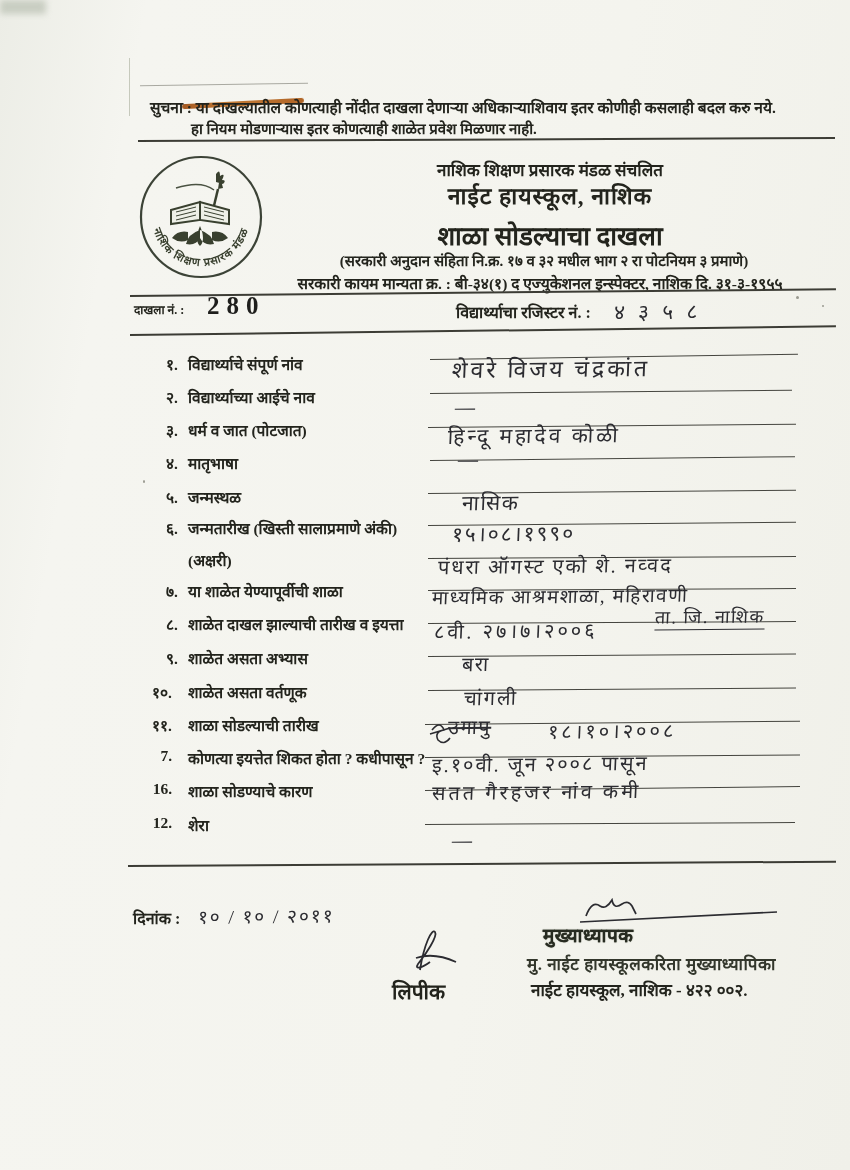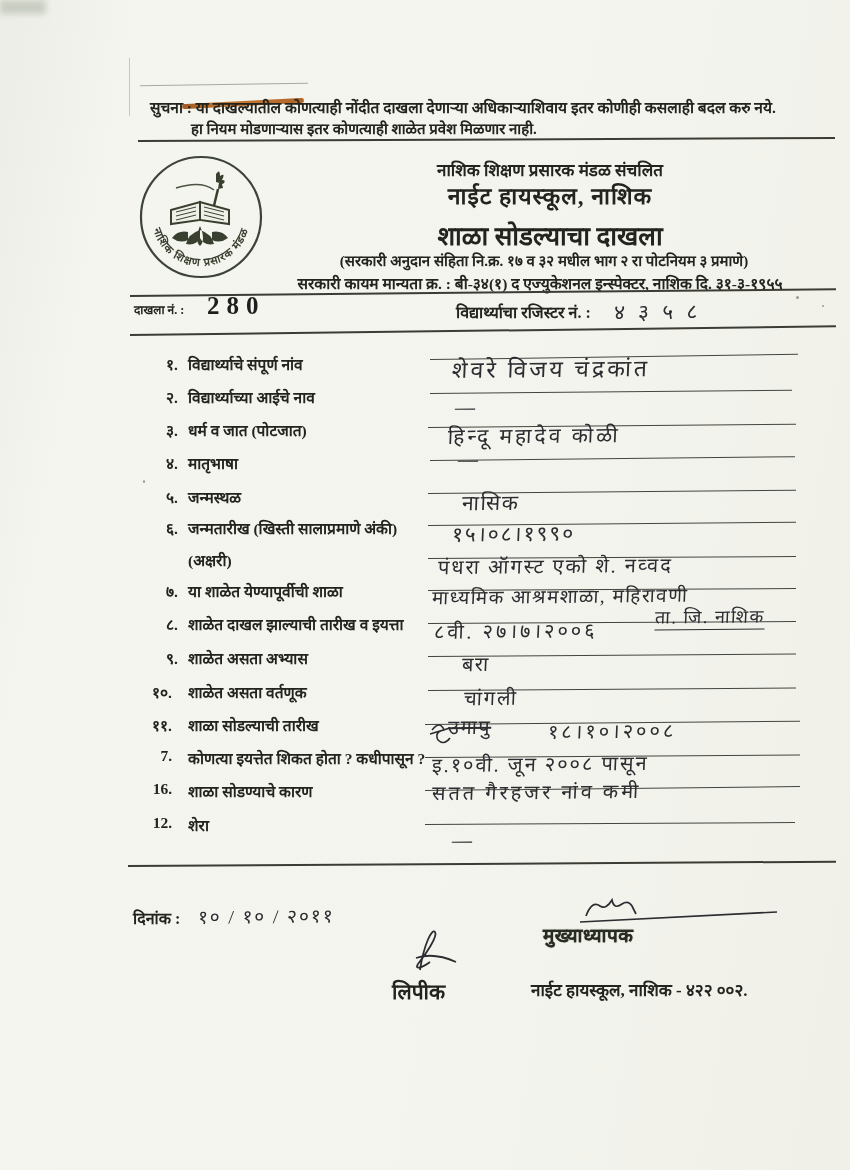--- a/index.html
+++ b/index.html
@@ -148,15 +148,16 @@
 
   <svg class="abs" style="left:402px;top:924px" width="70" height="52" viewBox="0 0 70 52">
     <path d="M18,46 C22,20 30,4 33,8 C36,12 24,30 16,40 C12,46 20,44 28,38 M14,34 q18,-6 40,4" fill="none" stroke="#2c2c31" stroke-width="1.8"></path>
   </svg>
   <div class="abs lbl" style="left:392px;top:977px;font-weight:700;font-size:21px">लिपीक</div>
 
   <svg class="abs" style="left:572px;top:892px" width="215" height="42" viewBox="0 0 215 42">
     <path d="M14,24 q6,-16 14,-10 q6,4 12,-6 q2,10 10,4 q6,-4 10,2 l4,8 M8,30 L205,20" fill="none" stroke="#2c2c31" stroke-width="1.7"></path>
   </svg>
   <div class="abs" style="left:543px;top:922px;font-size:19px;font-weight:800;color:#272b21;letter-spacing:.5px;text-shadow:0 0 1px #3a4030">मुख्याध्यापक</div>
+  <div class="abs stampblur" style="left:527px;top:952px;font-size:17px;font-weight:700;color:#33372c;letter-spacing:.5px">मु. नाईट हायस्कूलकरिता मुख्याध्यापिका</div>
   <div class="abs lbl" style="left:531px;top:978px;font-size:17px;font-weight:600">नाईट हायस्कूल, नाशिक - ४२२ ००२.</div>
 
 </div>
 
 </body></html>

